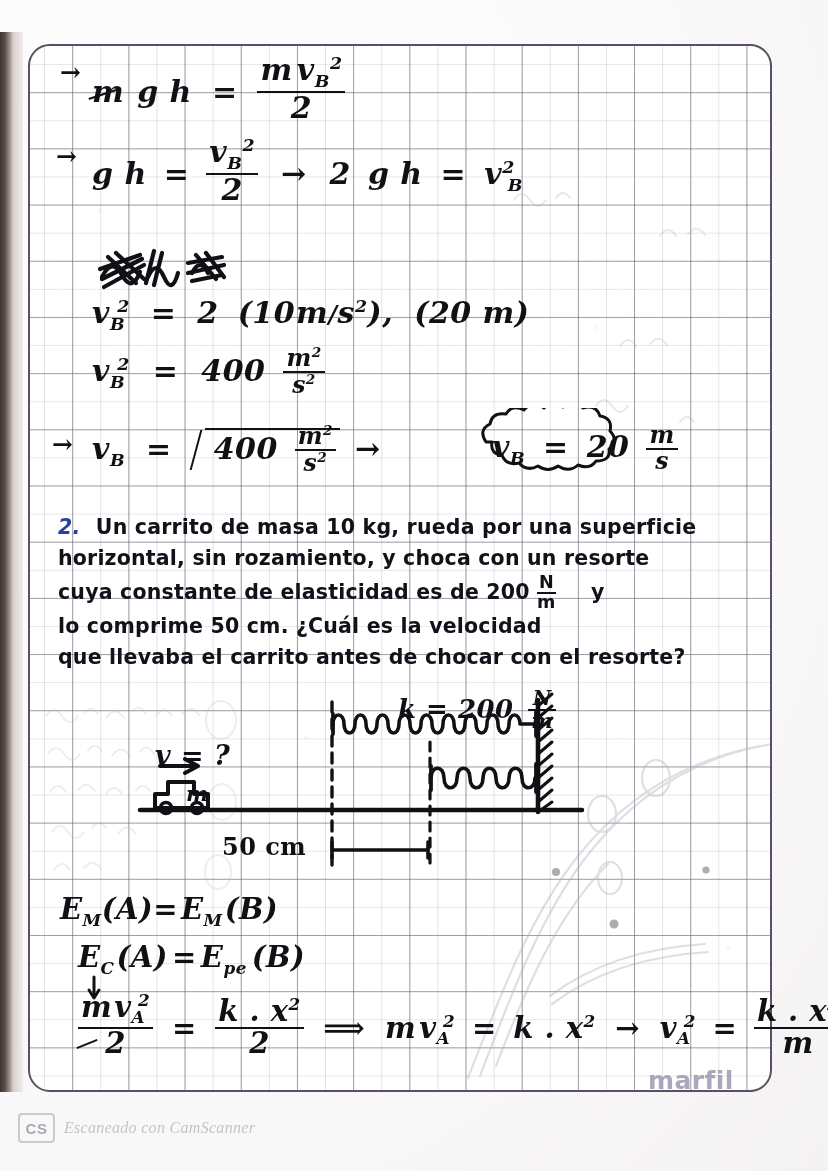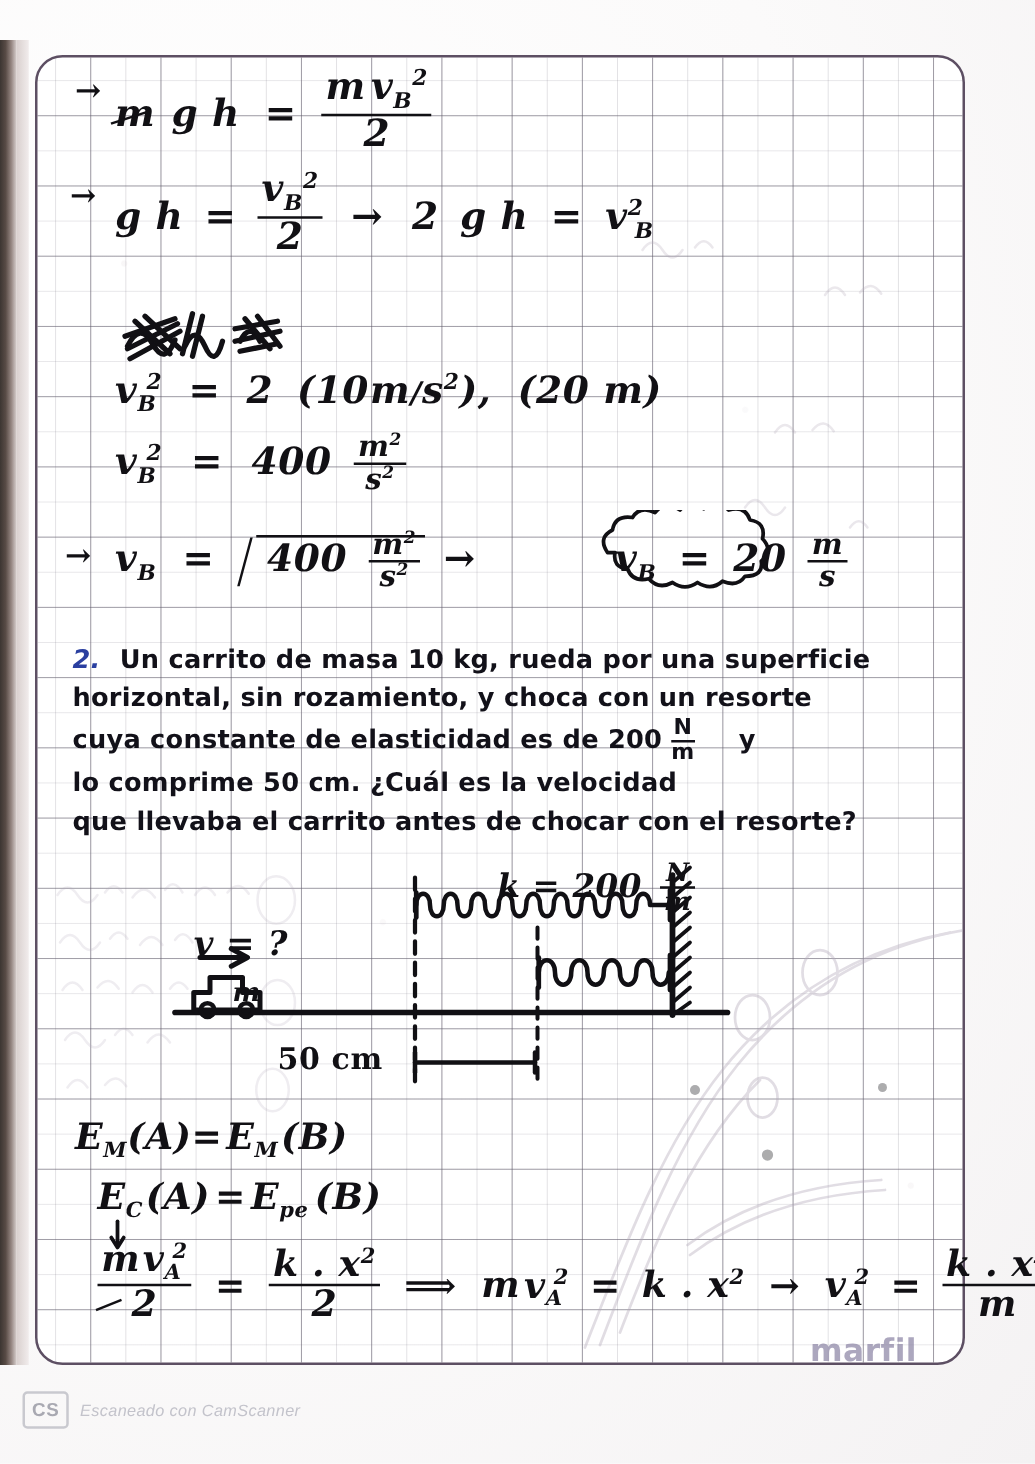--- a/index.html
+++ b/index.html
@@ -122,21 +122,21 @@
   #camscanner-footer{
     position:absolute;left:18px;top:1113px;display:flex;align-items:center;gap:9px;
   }
   #cs-badge{
     width:33px;height:26px;border:2px solid #c9c9cf;border-radius:4px;
     display:flex;align-items:center;justify-content:center;
     color:#a9a9b2;font-size:15px;font-weight:700;
     font-family:"Liberation Sans",sans-serif;letter-spacing:.5px;
   }
   #cs-text{
-    color:#c3c3cb;font-size:13px;font-family:Liberation Sans, sans-serif;
+    color:#c3c3cb;font-size:16px;font-family:Liberation Serif, serif;
     font-style:italic;letter-spacing:.3px;
   }
 </style>
 </head>
 <body>
 
 <div id="scan-page">
 
   <div id="scan-left-shadow"></div>
   <div id="scan-left-shadow2"></div>

